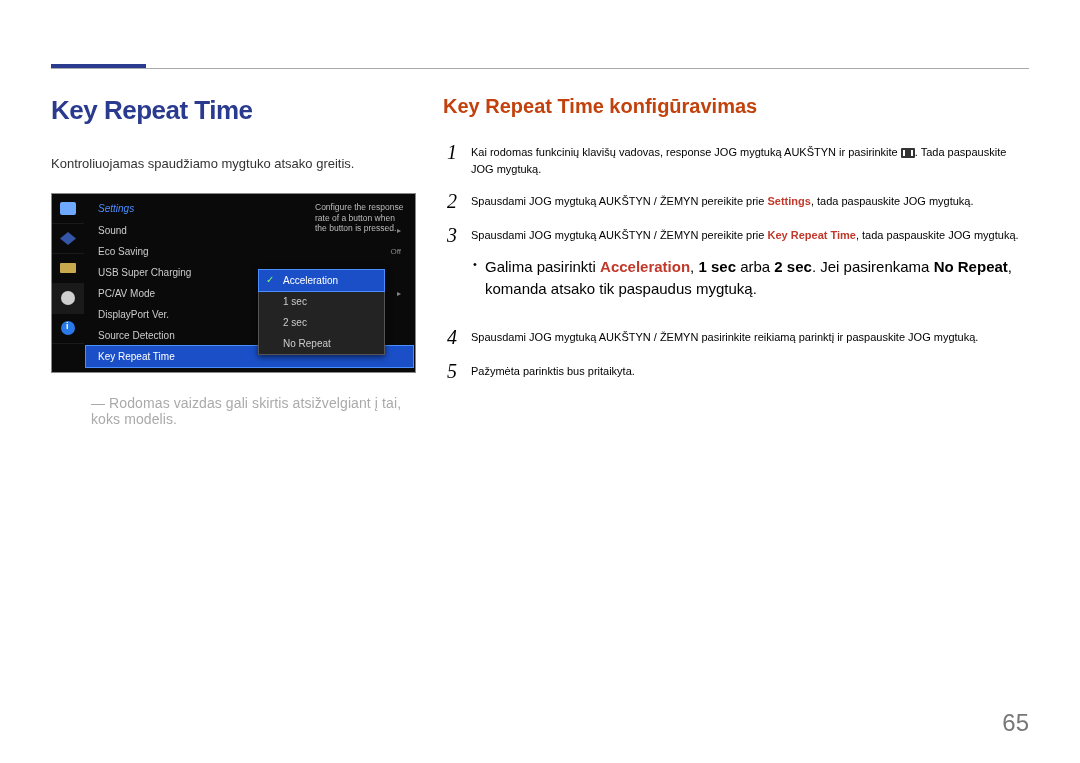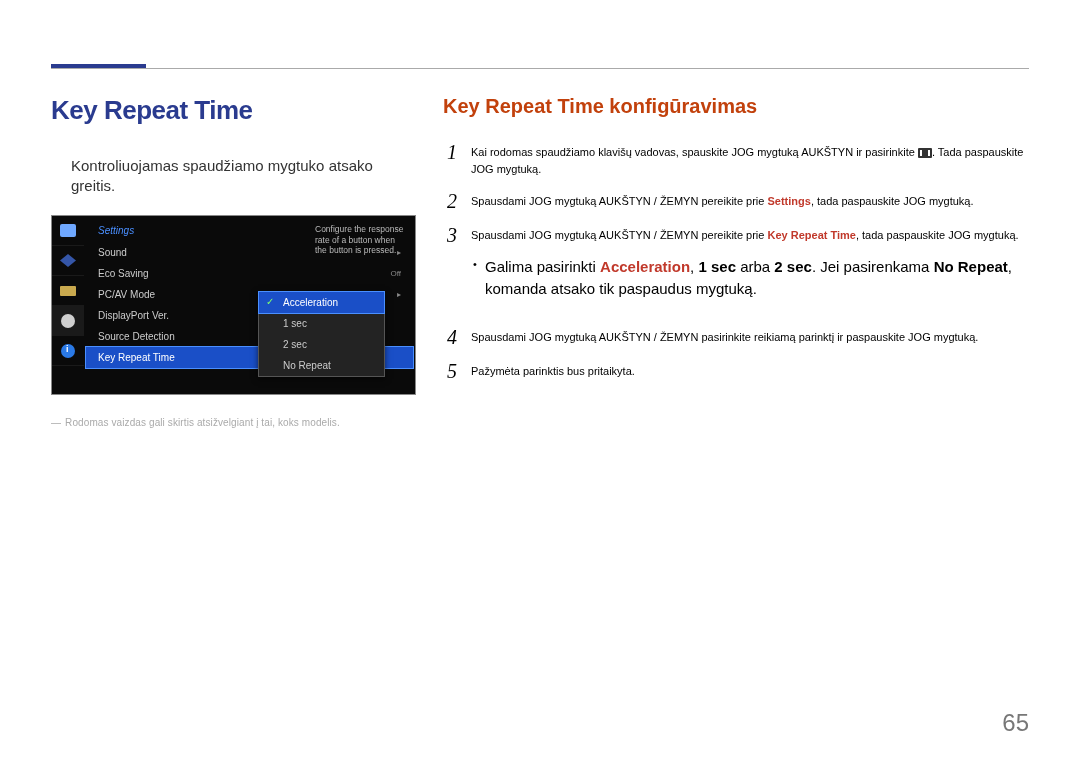--- a/index.html
+++ b/index.html
@@ -50,25 +50,24 @@
       flex: 1;
     }
     .page-title {
       font-size: 26px;
       font-weight: bold;
       color: #2a3b8f;
       margin-bottom: 30px;
       letter-spacing: -0.5px;
     }
     .intro-text {
-      font-size: 15px;
+      font-size: 13px;
       color: #333;
       margin-bottom: 20px;
       line-height: 1.3;
-      margin-left: 20px;
     }
     .osd-screenshot {
       border: 1px solid #888;
       background: #0a0a0a;
       width: 365px;
       height: 180px;
       display: flex;
       position: relative;
       overflow: hidden;
     }
@@ -158,23 +157,24 @@
       position: absolute;
       top: 8px;
       right: 6px;
       width: 94px;
       color: #bbb;
       font-size: 8.5px;
       line-height: 1.25;
     }
     .footnote {
       margin-top: 22px;
-      font-size: 10px;
+      font-size: 14px;
       color: #aaa;
       letter-spacing: 0.1px;
+      margin-left: 40px;
     }
     .footnote .dash { padding-right: 4px; }
     .right-title {
       font-size: 20px;
       font-weight: bold;
       color: #c2410c;
       margin-bottom: 24px;
     }
     .step-list {
       display: flex;
@@ -277,20 +277,23 @@
         <div class="osd-header">Settings</div>
         <div class="osd-item">
           <span>Sound</span>
           <span class="arrow">▸</span>
         </div>
         <div class="osd-item">
           <span>Eco Saving</span>
           <span class="arrow">Off</span>
         </div>
         <div class="osd-item">
+          <span>USB Super Charging</span>
+        </div>
+        <div class="osd-item">
           <span>PC/AV Mode</span>
           <span class="arrow">▸</span>
         </div>
         <div class="osd-item">
           <span>DisplayPort Ver.</span>
         </div>
         <div class="osd-item">
           <span>Source Detection</span>
         </div>
         <div class="osd-item selected">
@@ -323,21 +326,21 @@
   </div>
 
   <div class="right-col">
     <h2 class="right-title">Key Repeat Time konfigūravimas</h2>
 
     <div class="step-list">
 
       <div class="step">
         <div class="step-num">1</div>
         <div class="step-text">
-          <span>Kai rodomas spaudžiamo klavišų vadovas, spauskite JOG mygtuką AUKŠTYN ir pasirinkite </span><span class="inline-icon"></span><span>. Tada paspauskite JOG mygtuką.</span>
+          <span>Kai rodomas funkcinių klavišų vadovas, response JOG mygtuką AUKŠTYN ir pasirinkite </span><span class="inline-icon"></span><span>. Tada paspauskite JOG mygtuką.</span>
         </div>
       </div>
 
       <div class="step">
         <div class="step-num">2</div>
         <div class="step-text">
           <span>Spausdami JOG mygtuką AUKŠTYN / ŽEMYN pereikite prie </span><span class="bold-red">Settings</span><span>, tada paspauskite JOG mygtuką.</span>
         </div>
       </div>
 

